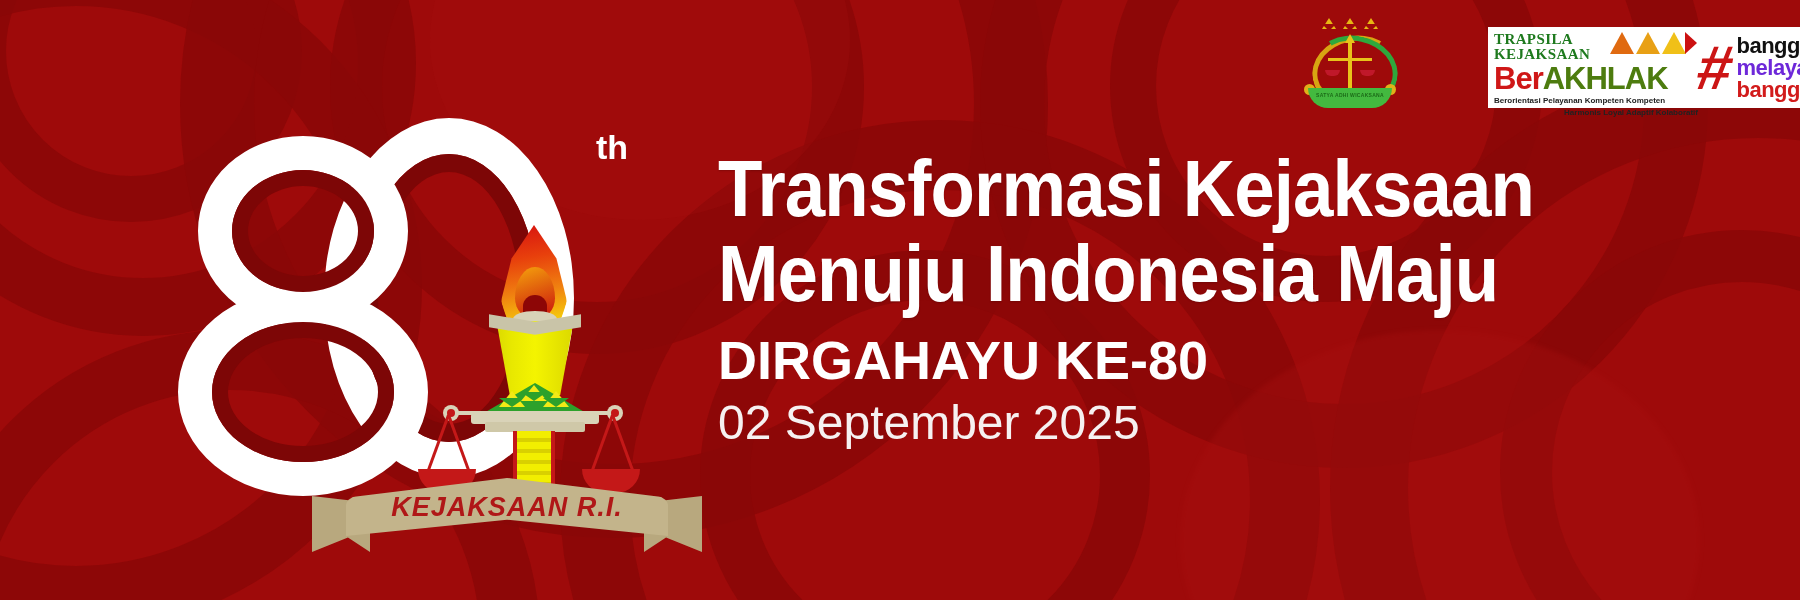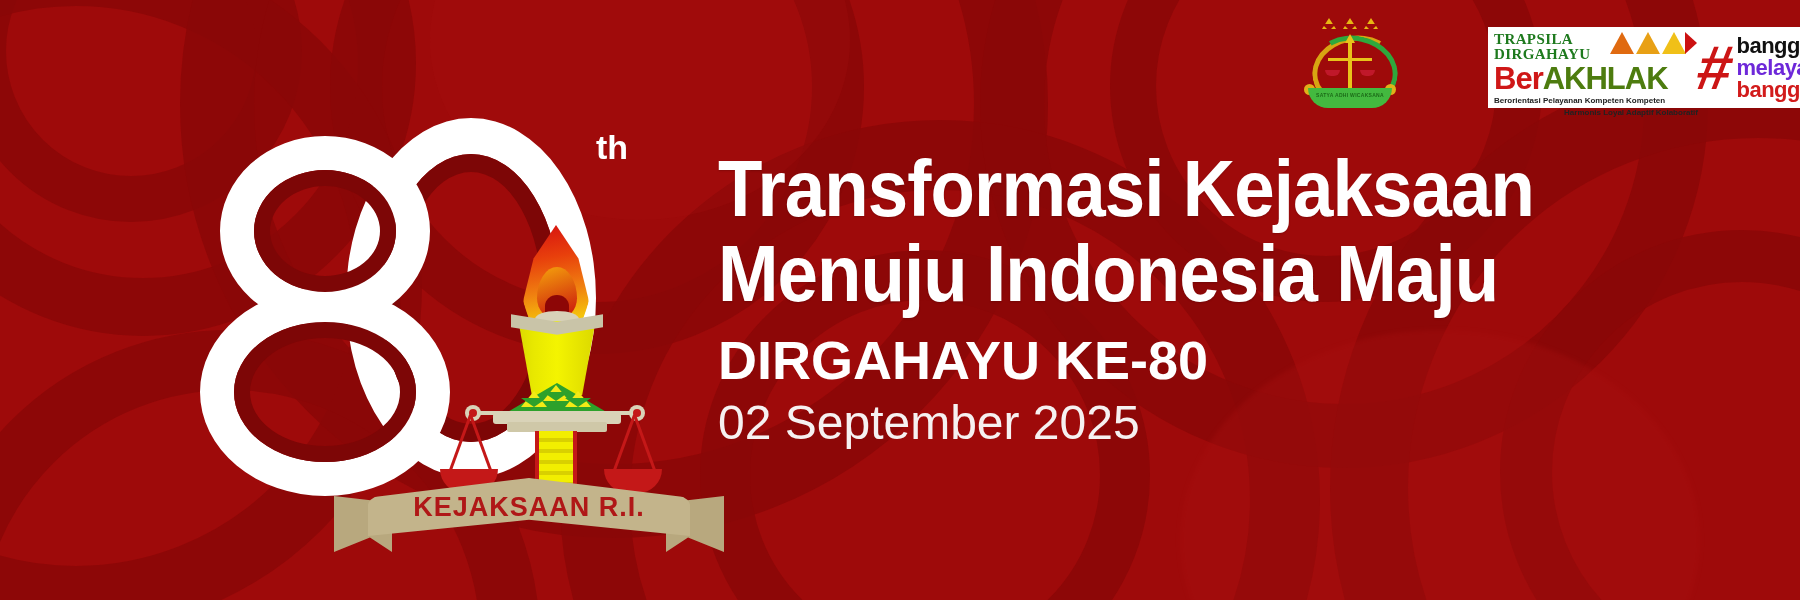--- a/index.html
+++ b/index.html
@@ -90,21 +90,21 @@
     font-family:"Liberation Sans",sans-serif;font-weight:bold;font-size:62px;
     color:#cc1515;line-height:1;transform:skewX(-10deg);margin-left:-2px;
   }
   .bmb{font-family:"Liberation Sans",sans-serif;font-weight:bold;
     font-size:22px;line-height:22px;letter-spacing:-.5px;}
   .bmb .b1{color:#111;display:block;}
   .bmb .b2{color:#6d28d9;display:block;}
   .bmb .b3{color:#d21b1b;display:block;}
 
   
-  .logo80{position:absolute;left:156px;top:100px;width:450px;height:400px;}
+  .logo80{position:absolute;left:134px;top:100px;width:450px;height:400px;font-style:italic;}
 
   .num8{position:absolute;left:22px;top:18px;width:250px;height:360px;}
   .num0{position:absolute;left:190px;top:18px;width:250px;height:360px;}
   .o-white{position:absolute;inset:0;border:36px solid #fff;border-radius:50%;box-sizing:border-box;}
   .o-dark{position:absolute;inset:36px;border:18px solid #7d0606;border-radius:50%;box-sizing:border-box;}
   .lobe{position:absolute;border-radius:50%;box-sizing:border-box;}
   .lobe.w{border:34px solid #fff;}
   .lobe.d{border:16px solid #7d0606;}
   .l8-top{left:42px;top:18px;width:210px;height:190px;}
   .l8-topd{left:76px;top:52px;width:142px;height:122px;}
@@ -300,21 +300,21 @@
     <div class="emb-knob l"></div>
     <div class="emb-knob r"></div>
     <div class="emb-ribbon">
       <div class="emb-ribbon-txt">SATYA ADHI WICAKSANA</div>
     </div>
   </div>
 
   <div class="berakhlak-box">
     <div class="ba-left">
       <div class="ba-trapsila">TRAPSILA</div>
-      <div class="ba-trapsila">DIRGAHAYU</div>
+      <div class="ba-trapsila">KEJAKSAAN</div>
       <div class="ba-chevrons">
         <div class="chev c1"></div>
         <div class="chev c2"></div>
         <div class="chev c3"></div>
         <div class="chev-arrow"></div>
       </div>
       <div class="ba-main"><span class="ber">Ber</span><span class="akh">AKHLAK</span></div>
       <div class="ba-sub">Berorientasi Pelayanan Kompeten Kompeten</div>
       <div class="ba-sub ba-sub2">Harmonis Loyal Adaptif Kolaboratif</div>
     </div>

